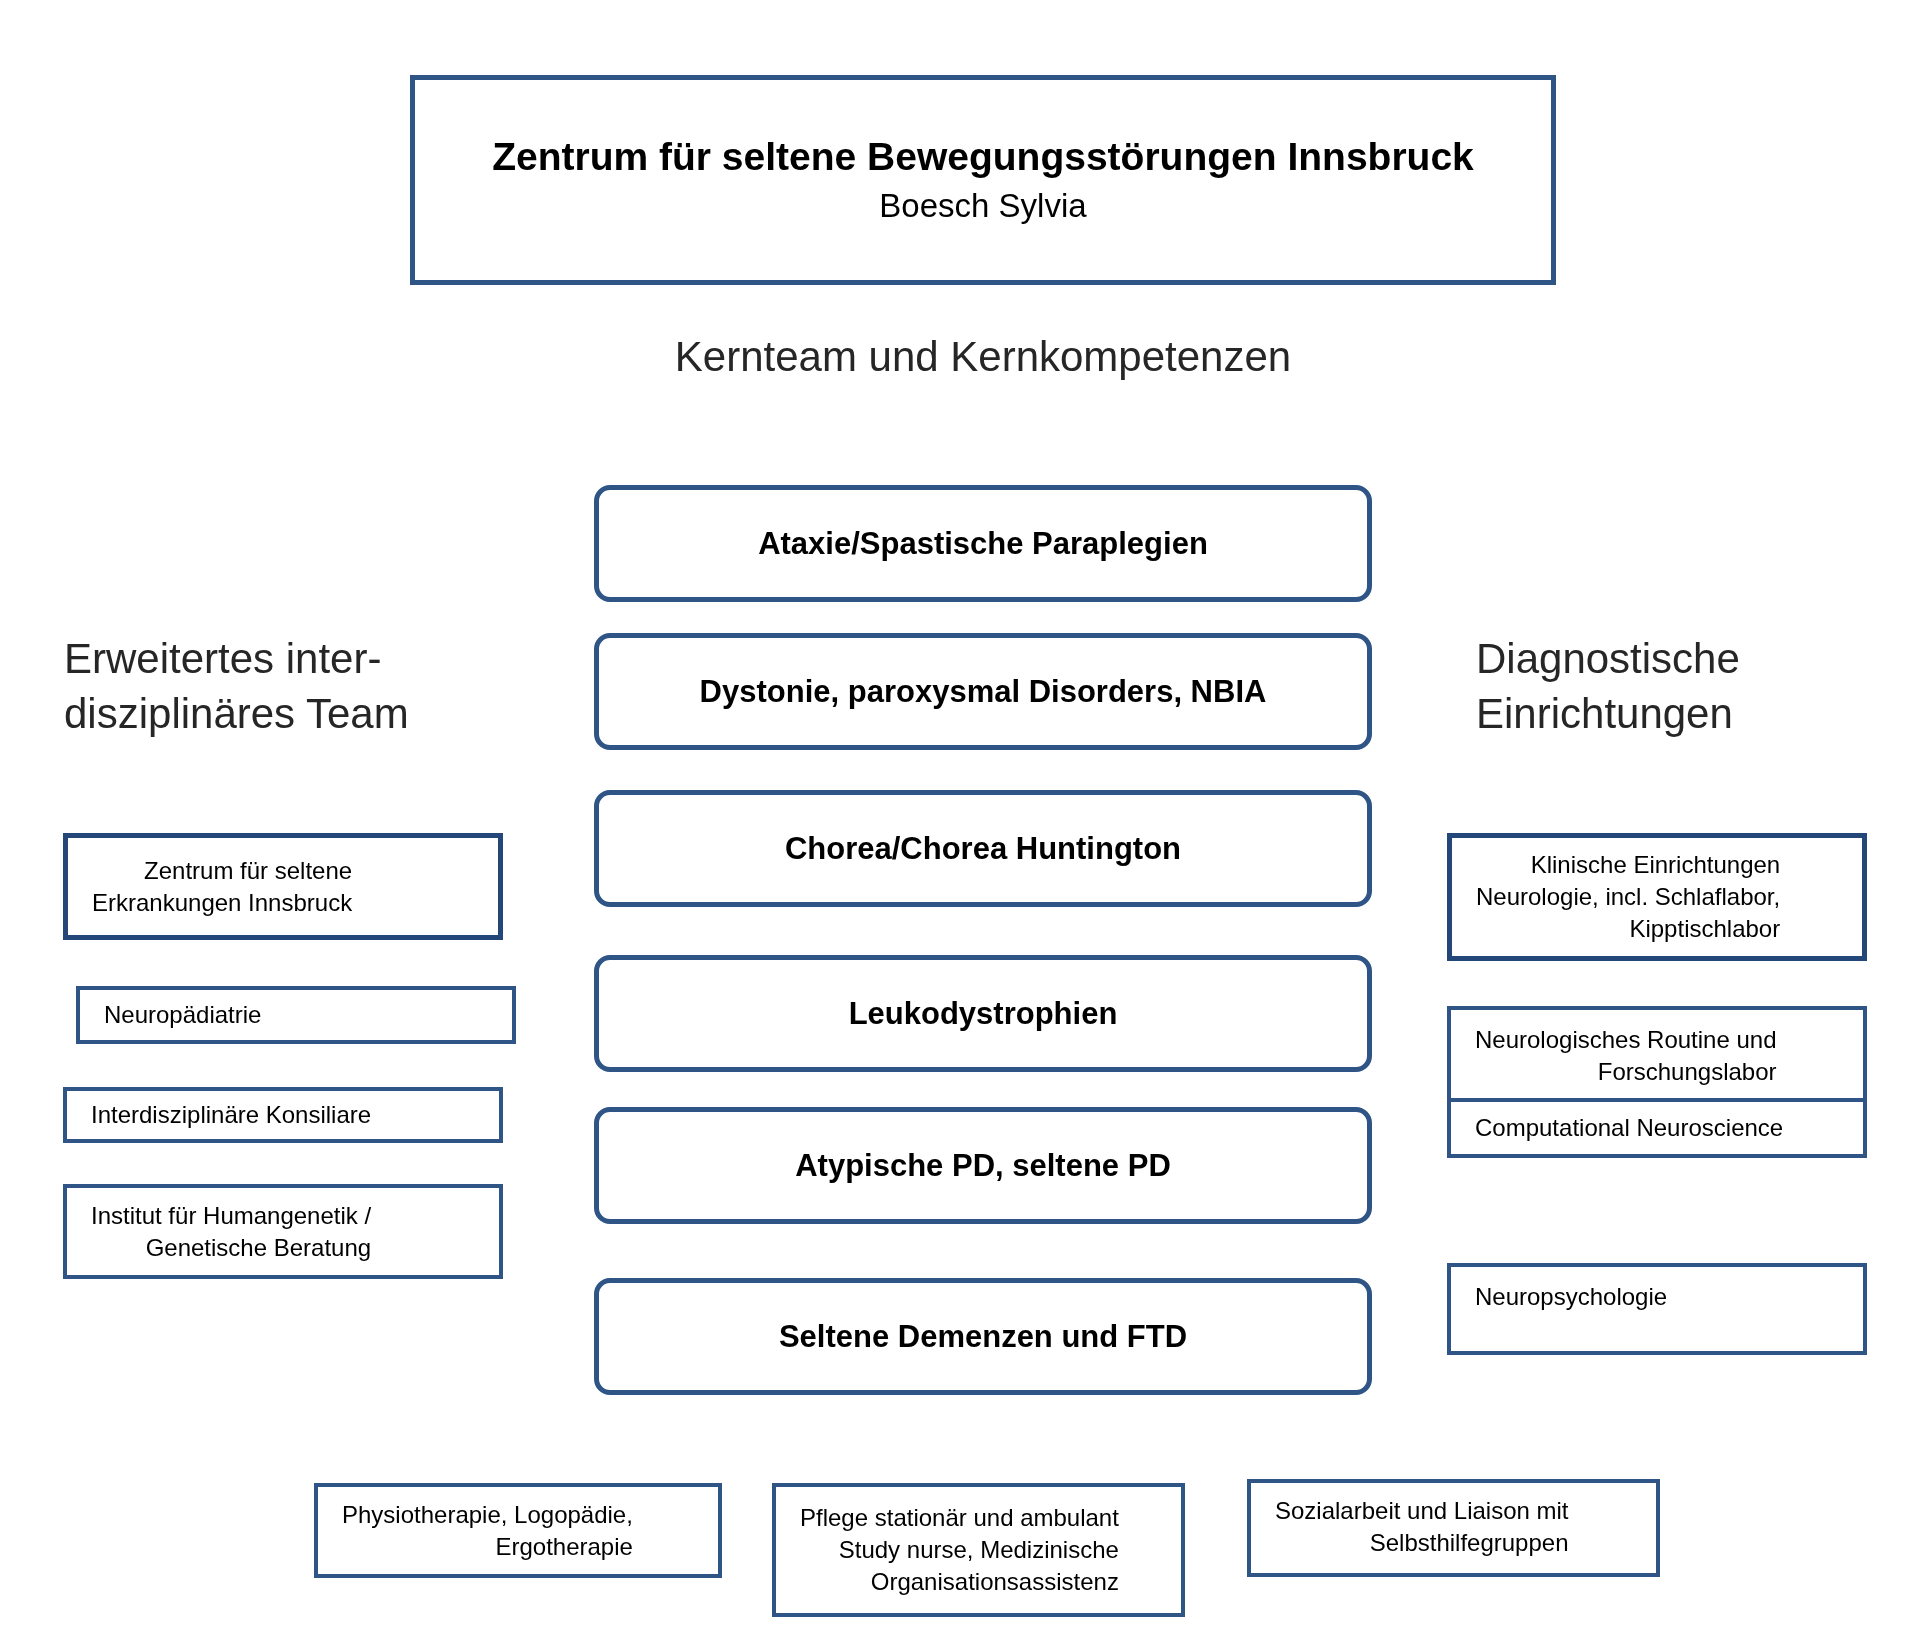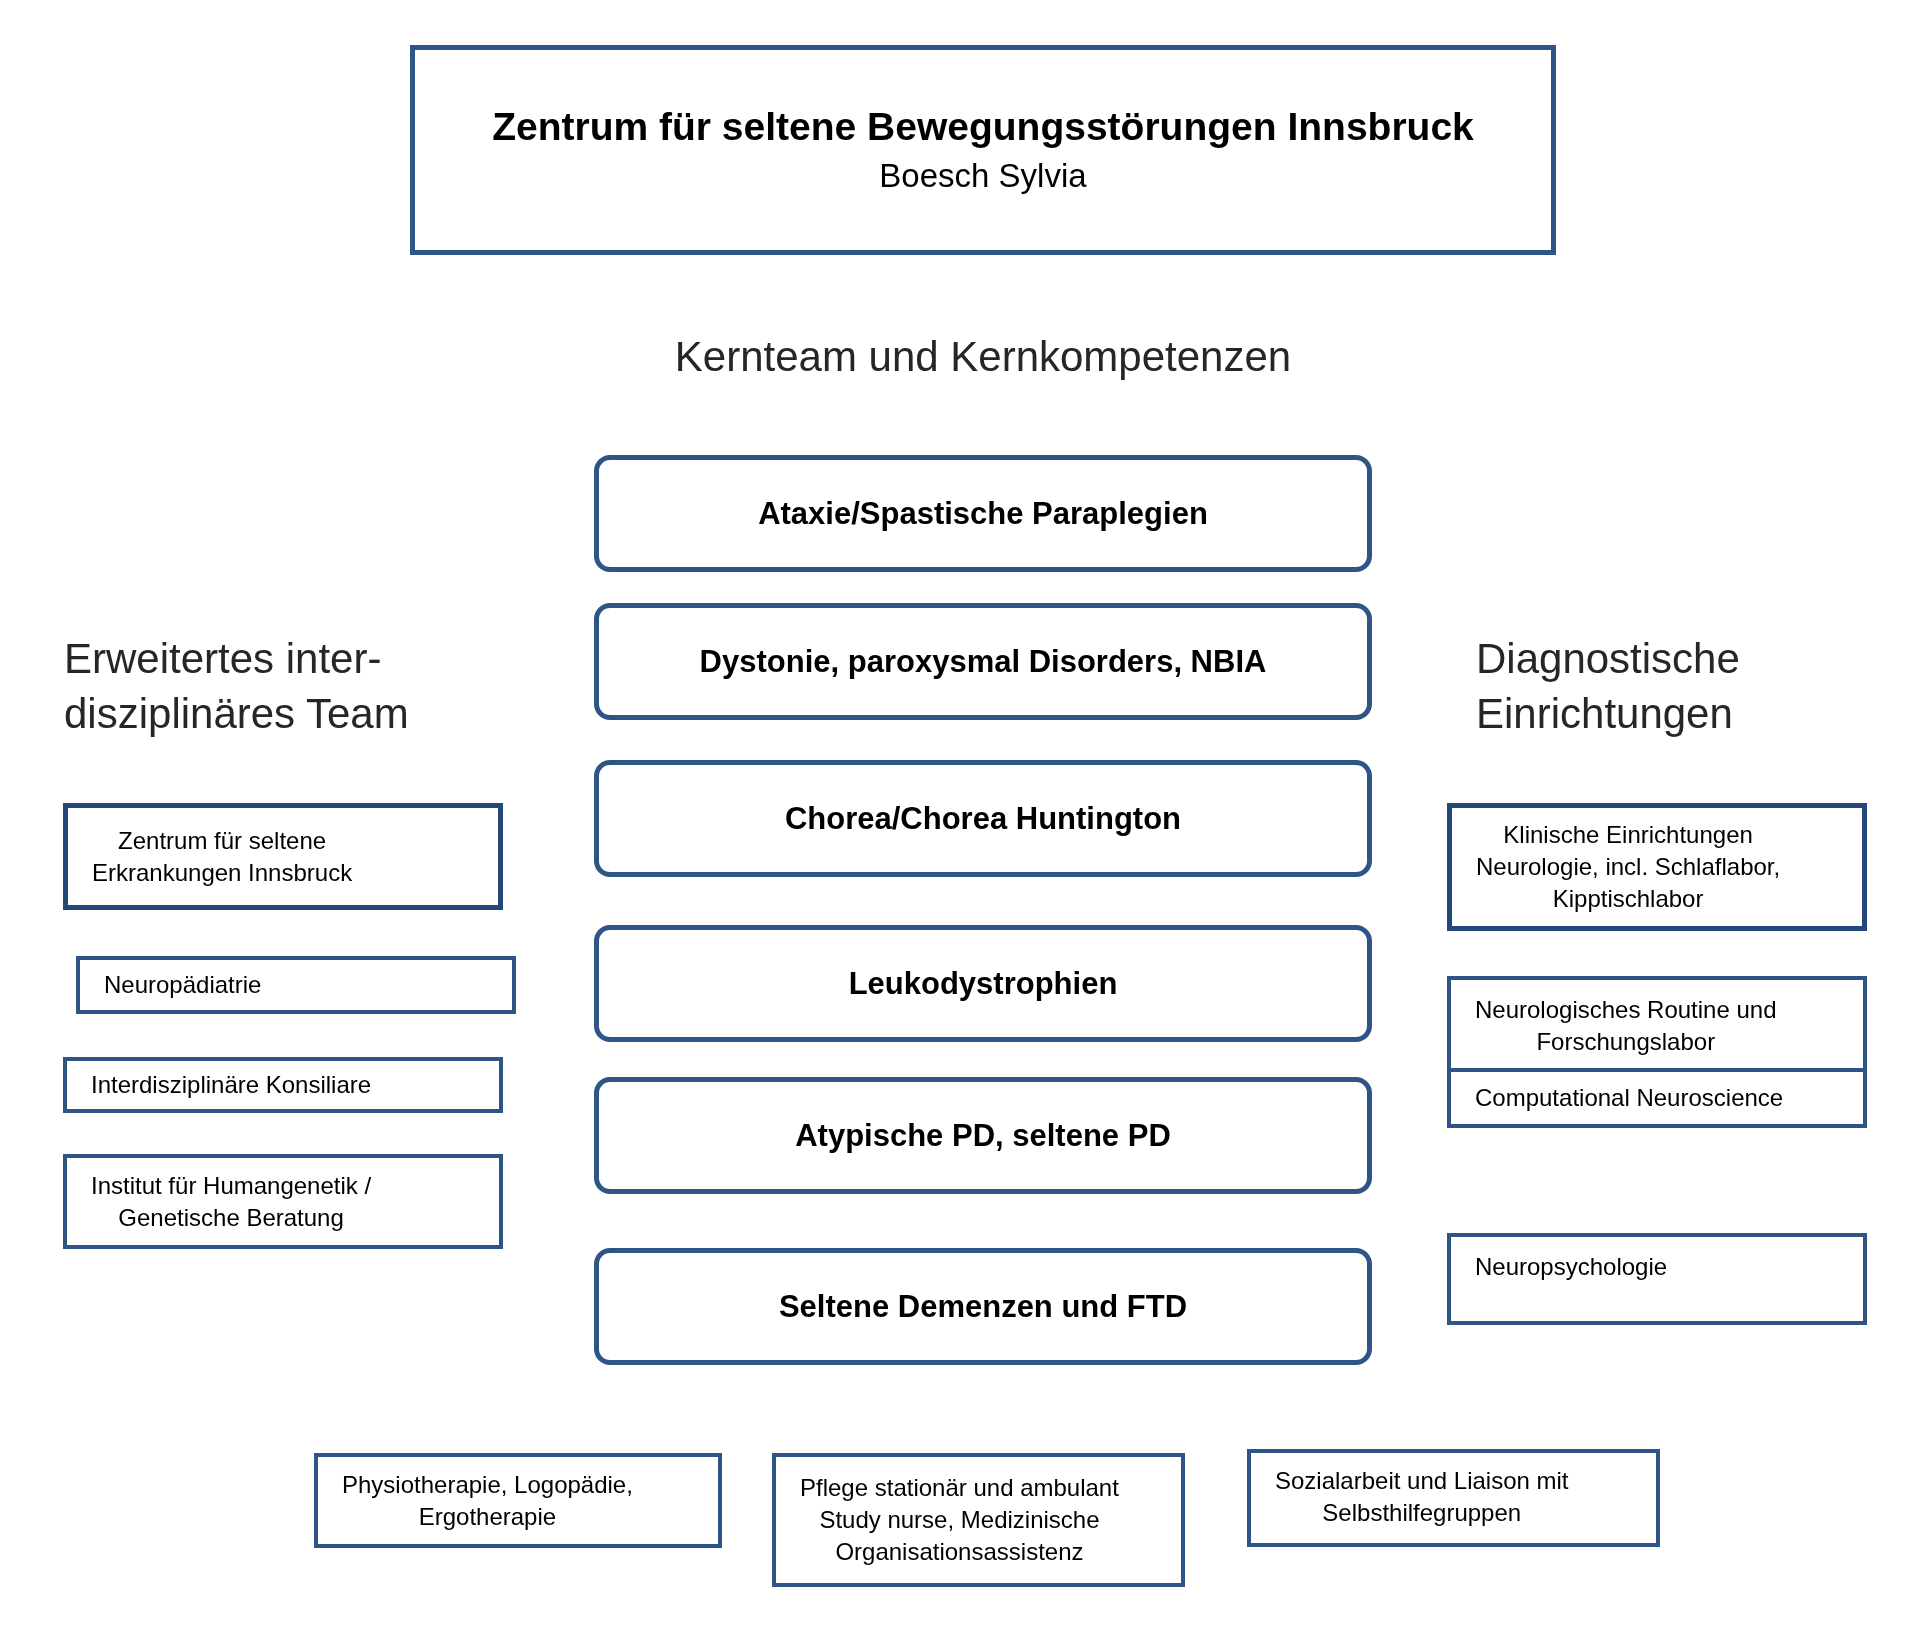--- a/index.html
+++ b/index.html
@@ -24,20 +24,21 @@
   .box {
     position: absolute;
     background: var(--bg);
     border: 4px solid var(--border-blue);
     display: flex;
     flex-direction: column;
     align-items: center;
     justify-content: center;
     text-align: center;
     white-space: pre-line;
+    margin-top: 30px;
   }
 
   
   .header-box {
     left: 410px; top: 45px; width: 1146px; height: 210px;
     border-width: 5px;
     gap: 8px;
     padding: 10px 20px;
   }
   .header-title { font-size: 39px; font-weight: bold; line-height: 1.15; }
@@ -67,21 +68,21 @@
   .c2 { top: 603px; }
   .c3 { top: 760px; }
   .c4 { top: 925px; }
   .c5 { top: 1077px; }
   .c6 { top: 1248px; }
 
   
   .side-box {
     font-size: 24px;
     line-height: 1.32;
-    text-align: center;
+    text-align: right;
     align-items: flex-start;
     padding: 8px 14px 8px 24px;
   }
   .emph { border-width: 5px; border-color: var(--border-blue-dark); }
 
   .l1 { left: 63px; top: 803px;  width: 440px; height: 107px; }
   .l2 { left: 76px; top: 956px;  width: 440px; height: 58px;  }
   .l3 { left: 63px; top: 1057px; width: 440px; height: 56px;  }
   .l4 { left: 63px; top: 1154px; width: 440px; height: 95px;  }
 

